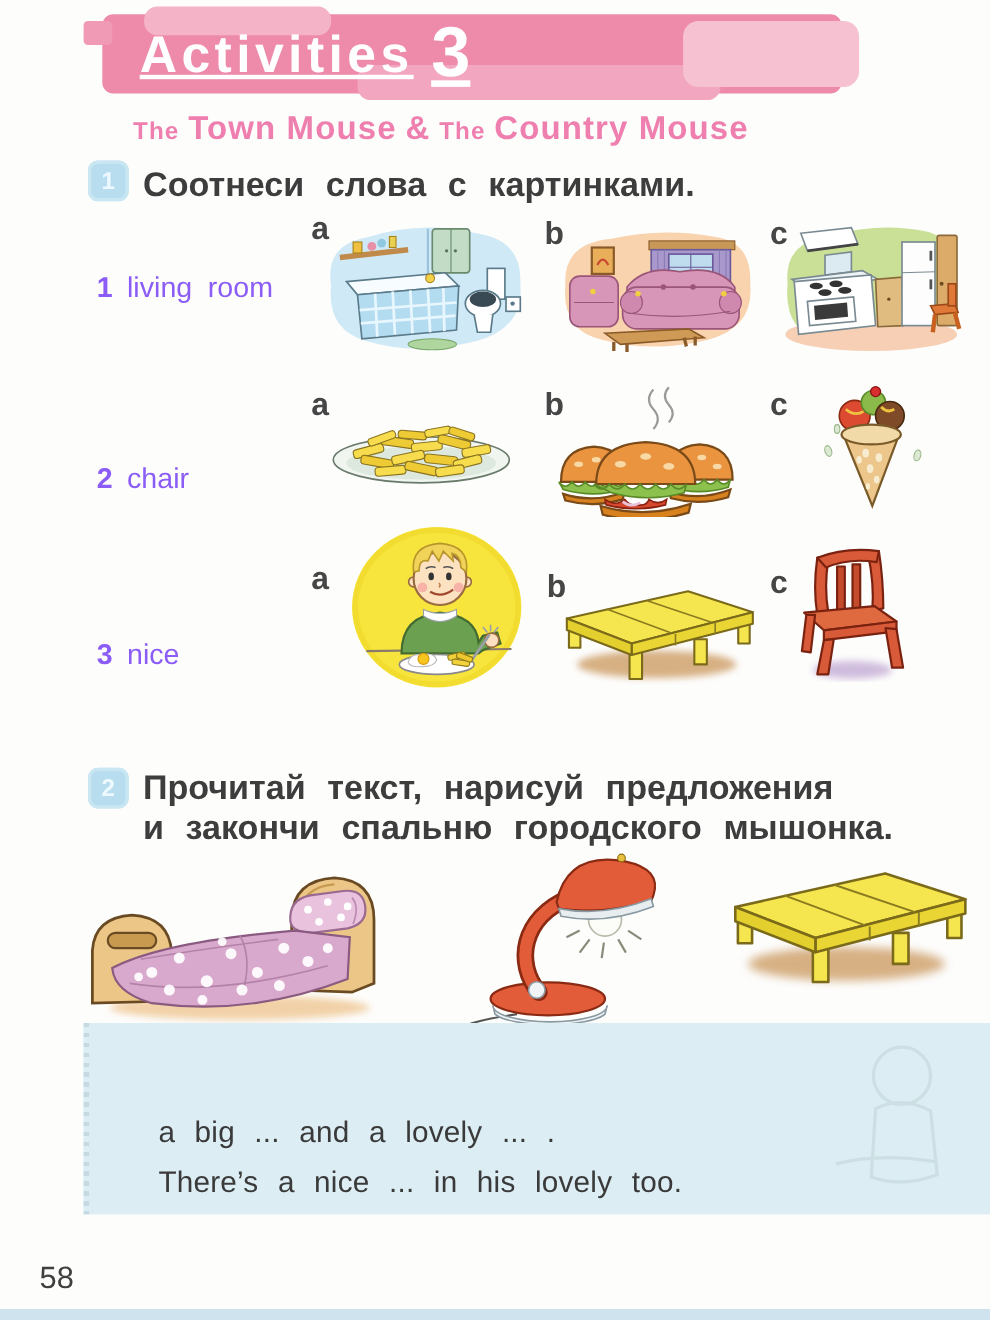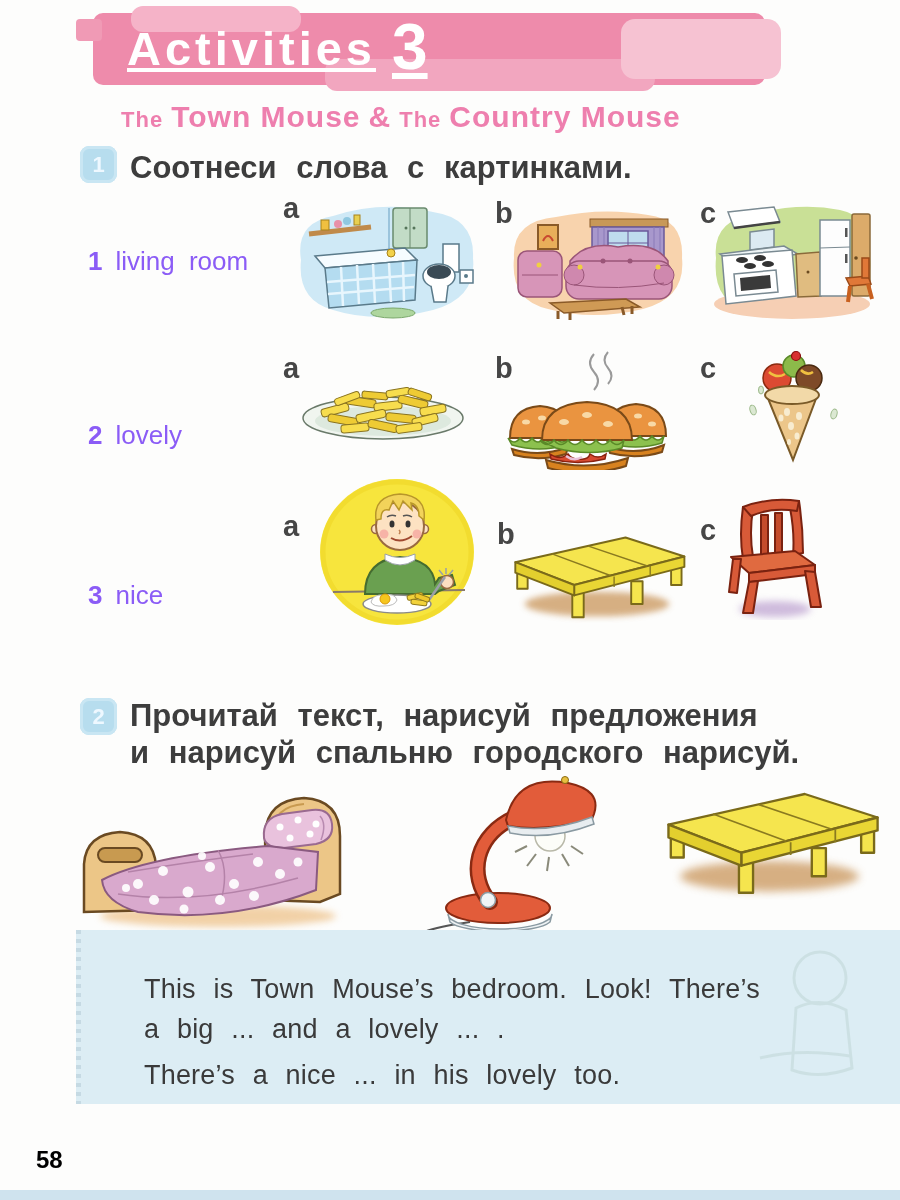--- a/index.html
+++ b/index.html
@@ -46,21 +46,21 @@
   
   .textbox{left:76px;top:930px;width:824px;height:174px;background:#dcedf4;}
   .textbox .serr{position:absolute;left:0;top:0;bottom:0;width:5px;
     background:repeating-linear-gradient(180deg,#c0d5df 0 4px,#dcedf4 4px 9px);opacity:.8;}
   .bodyline{position:absolute;left:68px;font-size:27px;color:#3a3a3a;word-spacing:10px;white-space:nowrap;letter-spacing:.2px;}
   .bl1{top:44px;}
   .bl2{top:84px;text-align:right;}
   .bl3{top:130px;}
   .ghost{position:absolute;right:10px;top:8px;opacity:.10;}
 
-  .pagenum{left:36px;top:1146px;font-size:24px;color:#000000;font-weight:bold;}
+  .pagenum{left:36px;top:1146px;font-size:28px;color:#404040;}
   .bottomstrip{left:0;top:1190px;width:900px;height:10px;background:#cfe3ee;}
 </style>
 </head>
 <body>
 
 <div class="page">
 
   <svg width="0" height="0" style="position:absolute">
     <defs>
         <filter id="soft" x="-50%" y="-50%" width="200%" height="200%">
@@ -165,21 +165,21 @@
     <rect x="135" y="30" width="2.5" height="9" fill="#555555"></rect>
       <rect x="135" y="56" width="2.5" height="9" fill="#555555"></rect>
     <rect x="142" y="16" width="18" height="82" rx="2" fill="#dcab6a" stroke="#8a6a3a" stroke-width="1.5"></rect>
     <circle cx="146" cy="60" r="1.8" fill="#6a4a20"></circle>
     <polygon points="136,80 158,78 161,86 140,88" fill="#e07838" stroke="#9a4a18" stroke-width="1.5"></polygon>
     <rect x="152" y="60" width="7" height="20" fill="#e07838" stroke="#9a4a18" stroke-width="1.5"></rect>
     <path d="M140,88 L138,104 M158,86 L162,101" stroke="#c8601f" stroke-width="4"></path>
   </svg>
 
   <div class="abs rowlabel" style="left:88px;top:420px;">
-    <span class="num">2</span><span>lovely</span>
+    <span class="num">2</span><span>chair</span>
   </div>
   <div class="abs opt" style="left:283px;top:352px;">a</div>
   <div class="abs opt" style="left:495px;top:352px;">b</div>
   <div class="abs opt" style="left:700px;top:352px;">c</div>
 
   <svg class="abs" style="left:296px;top:376px;" width="175" height="70" viewBox="0 0 175 70">
     <ellipse cx="87" cy="42" rx="80" ry="21" fill="#f0f5ef" stroke="#6a7a6a" stroke-width="1.5"></ellipse>
     <ellipse cx="87" cy="45" rx="68" ry="15" fill="#d8e6da" opacity=".8"></ellipse>
     <g stroke="#8a7420" stroke-width="1">
       <rect x="25" y="30" width="28" height="8" rx="3" fill="#f7dd4e" transform="rotate(-15 39 34)"></rect>
@@ -314,21 +314,21 @@
       <polygon points="18,62 82,56 102,70 36,78" fill="#e06a40"></polygon>
       <polygon points="36,78 102,70 102,79 36,87"></polygon>
       <polygon points="36,87 45,86 40,118 30,118"></polygon>
       <polygon points="92,76 102,77 108,112 98,112"></polygon>
       <polygon points="20,64 28,64 24,98 16,97"></polygon>
     </g>
   </svg>
 
   <div class="abs badge badge2">2</div>
   <div class="abs instr instr2a">Прочитай текст, нарисуй предложения</div>
-  <div class="abs instr instr2b">и нарисуй спальню городского нарисуй.</div>
+  <div class="abs instr instr2b">и закончи спальню городского мышонка.</div>
 
   <svg class="abs" style="left:68px;top:772px;" width="285" height="160" viewBox="0 0 285 160">
     <ellipse cx="150" cy="144" rx="118" ry="11" fill="#eab46e" opacity=".6" filter="url(#soft)"></ellipse>
     <path d="M198,128 L197,62 Q199,28 236,26 Q272,28 272,64 L272,122 L252,130 Z" fill="#ecc687" stroke="#6a4a22" stroke-width="2.5"></path>
     <path d="M204,120 L204,62 Q206,34 236,32" stroke="#c89a50" stroke-width="2" fill="none"></path>
     <path d="M16,140 L16,92 Q18,62 52,60 Q86,62 88,94 L88,138 Z" fill="#ecc687" stroke="#6a4a22" stroke-width="2.5"></path>
     <rect x="30" y="76" width="44" height="14" rx="7" fill="#c89a50" stroke="#6a4a22" stroke-width="2"></rect>
     <path d="M196,66 Q194,46 214,42 L244,38 Q262,36 264,52 Q266,68 248,72 L216,76 Q198,76 196,66 Z" fill="#e9c2dd" stroke="#9a6a90" stroke-width="2"></path>
     <circle cx="212" cy="55" r="3.5" fill="#ffffff"></circle>
       <circle cx="230" cy="48" r="3.5" fill="#ffffff"></circle>
@@ -391,21 +391,20 @@
     <path d="M118,51 L118,62 M156,40 L156,51" stroke="#8a7a20" stroke-width="1.5"></path>
   </svg>
 
   <div class="abs textbox">
     <div class="serr"></div>
     <svg class="ghost" width="190" height="160" viewBox="0 0 190 160">
       <circle cx="120" cy="40" r="26" fill="none" stroke="#4a7a5a" stroke-width="3"></circle>
       <path d="M96,70 Q120,58 146,72 L152,130 Q120,142 92,132 Z" fill="none" stroke="#4a7a5a" stroke-width="3"></path>
       <path d="M60,120 Q100,110 150,118" stroke="#4a7a5a" stroke-width="3" fill="none"></path>
     </svg>
-    <div class="bodyline bl1">This is Town Mouse’s bedroom. Look! There’s</div>
     <div class="bodyline bl2">a big ... and a lovely ... .</div>
     <div class="bodyline bl3">There’s a nice ... in his lovely too.</div>
   </div>
 
   <div class="abs pagenum">58</div>
   <div class="abs bottomstrip"></div>
 
 </div>
 
 </body></html>

